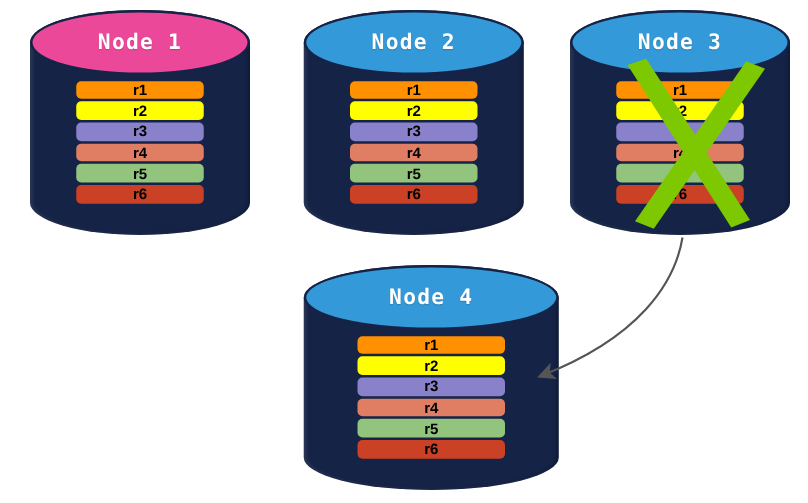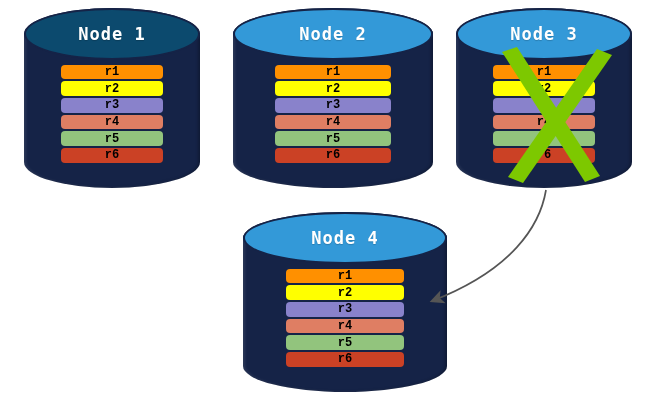--- a/index.html
+++ b/index.html
@@ -72,21 +72,21 @@
     flex-direction: column;
     justify-content: flex-start;
     gap: 2px;
   }
   .row-bar {
     height: 15px;
     border-radius: 4px;
     display: flex;
     align-items: center;
     justify-content: center;
-    font-family: Liberation Mono, monospace;
+    font-family: Liberation Sans, sans-serif;
     font-weight: bold;
     font-size: 12px;
     color: #000000;
     line-height: 1;
     box-sizing: border-box;
     user-select: none;
   }
 
   
   #overlay {
@@ -98,34 +98,34 @@
     pointer-events: none;
   }
 </style>
 </head>
 <body style="background: rgb(255, 255, 255);">
 
 <div id="canvas">
 
   <div class="node" id="node-1-el" style="left:24px; top:8px; width:176px; height:180px;">
     <div class="node-body" style="background: rgb(21, 35, 71);"></div>
-    <div class="node-top" style="background: #0c4a6e; border-color: rgb(21, 35, 71);">
+    <div class="node-top" style="background: #ec4899; border-color: rgb(21, 35, 71);">
       <span class="node-title" style="color: rgb(255, 255, 255);">Node  1</span>
     </div>
     <div class="rows">
       <div class="row-bar" style="background-color: rgb(255, 144, 0); color: rgb(0, 0, 0);">r1</div>
       <div class="row-bar" style="background-color: rgb(255, 255, 0); color: rgb(0, 0, 0);">r2</div>
       <div class="row-bar" style="background-color: rgb(137, 130, 203); color: rgb(0, 0, 0);">r3</div>
       <div class="row-bar" style="background-color: rgb(223, 126, 99); color: rgb(0, 0, 0);">r4</div>
       <div class="row-bar" style="background-color: rgb(146, 196, 125); color: rgb(0, 0, 0);">r5</div>
       <div class="row-bar" style="background-color: rgb(203, 65, 37); color: rgb(0, 0, 0);">r6</div>
     </div>
   </div>
 
-  <div class="node" id="node-2-el" style="left:233px; top:8px; width:200px; height:180px;">
+  <div class="node" id="node-2-el" style="left:243px; top:8px; width:176px; height:180px;">
     <div class="node-body" style="background: rgb(21, 35, 71);"></div>
     <div class="node-top" style="background: rgb(51, 153, 216); border-color: rgb(21, 35, 71);">
       <span class="node-title" style="color: rgb(255, 255, 255);">Node  2</span>
     </div>
     <div class="rows">
       <div class="row-bar" style="background-color: rgb(255, 144, 0); color: rgb(0, 0, 0);">r1</div>
       <div class="row-bar" style="background-color: rgb(255, 255, 0); color: rgb(0, 0, 0);">r2</div>
       <div class="row-bar" style="background-color: rgb(137, 130, 203); color: rgb(0, 0, 0);">r3</div>
       <div class="row-bar" style="background-color: rgb(223, 126, 99); color: rgb(0, 0, 0);">r4</div>
       <div class="row-bar" style="background-color: rgb(146, 196, 125); color: rgb(0, 0, 0);">r5</div>

